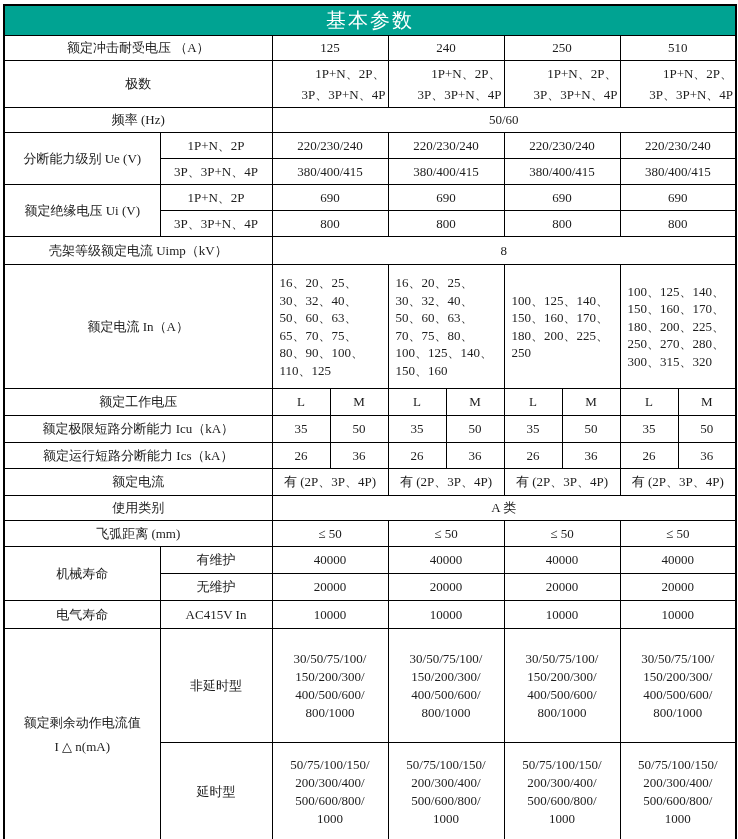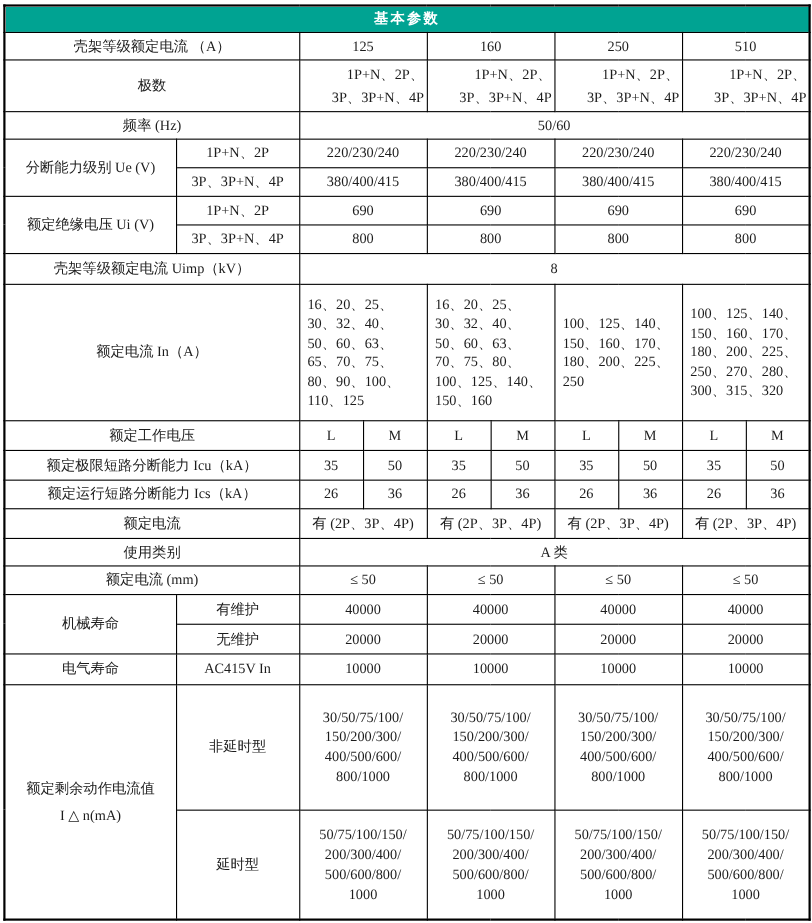--- a/index.html
+++ b/index.html
@@ -25,22 +25,22 @@
     text-align: center;
     vertical-align: middle;
     font-size: 13px;
     line-height: 1.35;
     padding: 1px 2px;
     overflow: hidden;
   }
   th.title {
     background: var(--accent);
     color: #fff;
-    font-size: 13px;
-    font-weight: bold;
+    font-size: 20px;
+    font-weight: normal;
     letter-spacing: 2px;
     border-bottom: 1px solid var(--border);
   }
   .pre   { white-space: pre-line; }
   .left  { text-align: left; padding-left: 7px; }
   .tight { line-height: 17.5px; }
   .loose { line-height: 18px; }
   .poles { line-height: 21px; text-align: right; }
   .lbl2  { line-height: 24px; }
 </style>
@@ -60,23 +60,23 @@
       <col class="c-d">
       <col class="c-d">
   </colgroup>
 
   <tbody>
       <tr style="height:24px">
     <th class="title" colspan="10">基本参数</th>
   </tr>
 
   <tr style="height:25px">
-    <td colspan="2">壳架等级额定电流 （A）</td>
+    <td colspan="2">额定冲击耐受电压 （A）</td>
     <td colspan="2">125</td>
-    <td colspan="2">160</td>
+    <td colspan="2">240</td>
     <td colspan="2">250</td>
     <td colspan="2">510</td>
   </tr>
 
   <tr style="height:47px">
     <td colspan="2">极数</td>
     <td colspan="2" class="pre poles">1P+N、2P、
 3P、3P+N、4P</td>
     <td colspan="2" class="pre poles">1P+N、2P、
 3P、3P+N、4P</td>
@@ -196,21 +196,21 @@
     <td colspan="2">有 (2P、3P、4P)</td>
     <td colspan="2">有 (2P、3P、4P)</td>
   </tr>
 
   <tr style="height:25px">
     <td colspan="2">使用类别</td>
     <td colspan="8">A 类</td>
   </tr>
 
   <tr style="height:26px">
-    <td colspan="2">额定电流 (mm)</td>
+    <td colspan="2">飞弧距离 (mm)</td>
     <td colspan="2">≤ 50</td>
     <td colspan="2">≤ 50</td>
     <td colspan="2">≤ 50</td>
     <td colspan="2">≤ 50</td>
   </tr>
 
   <tr style="height:27px">
     <td rowspan="2">机械寿命</td>
     <td>有维护</td>
     <td colspan="2">40000</td>

